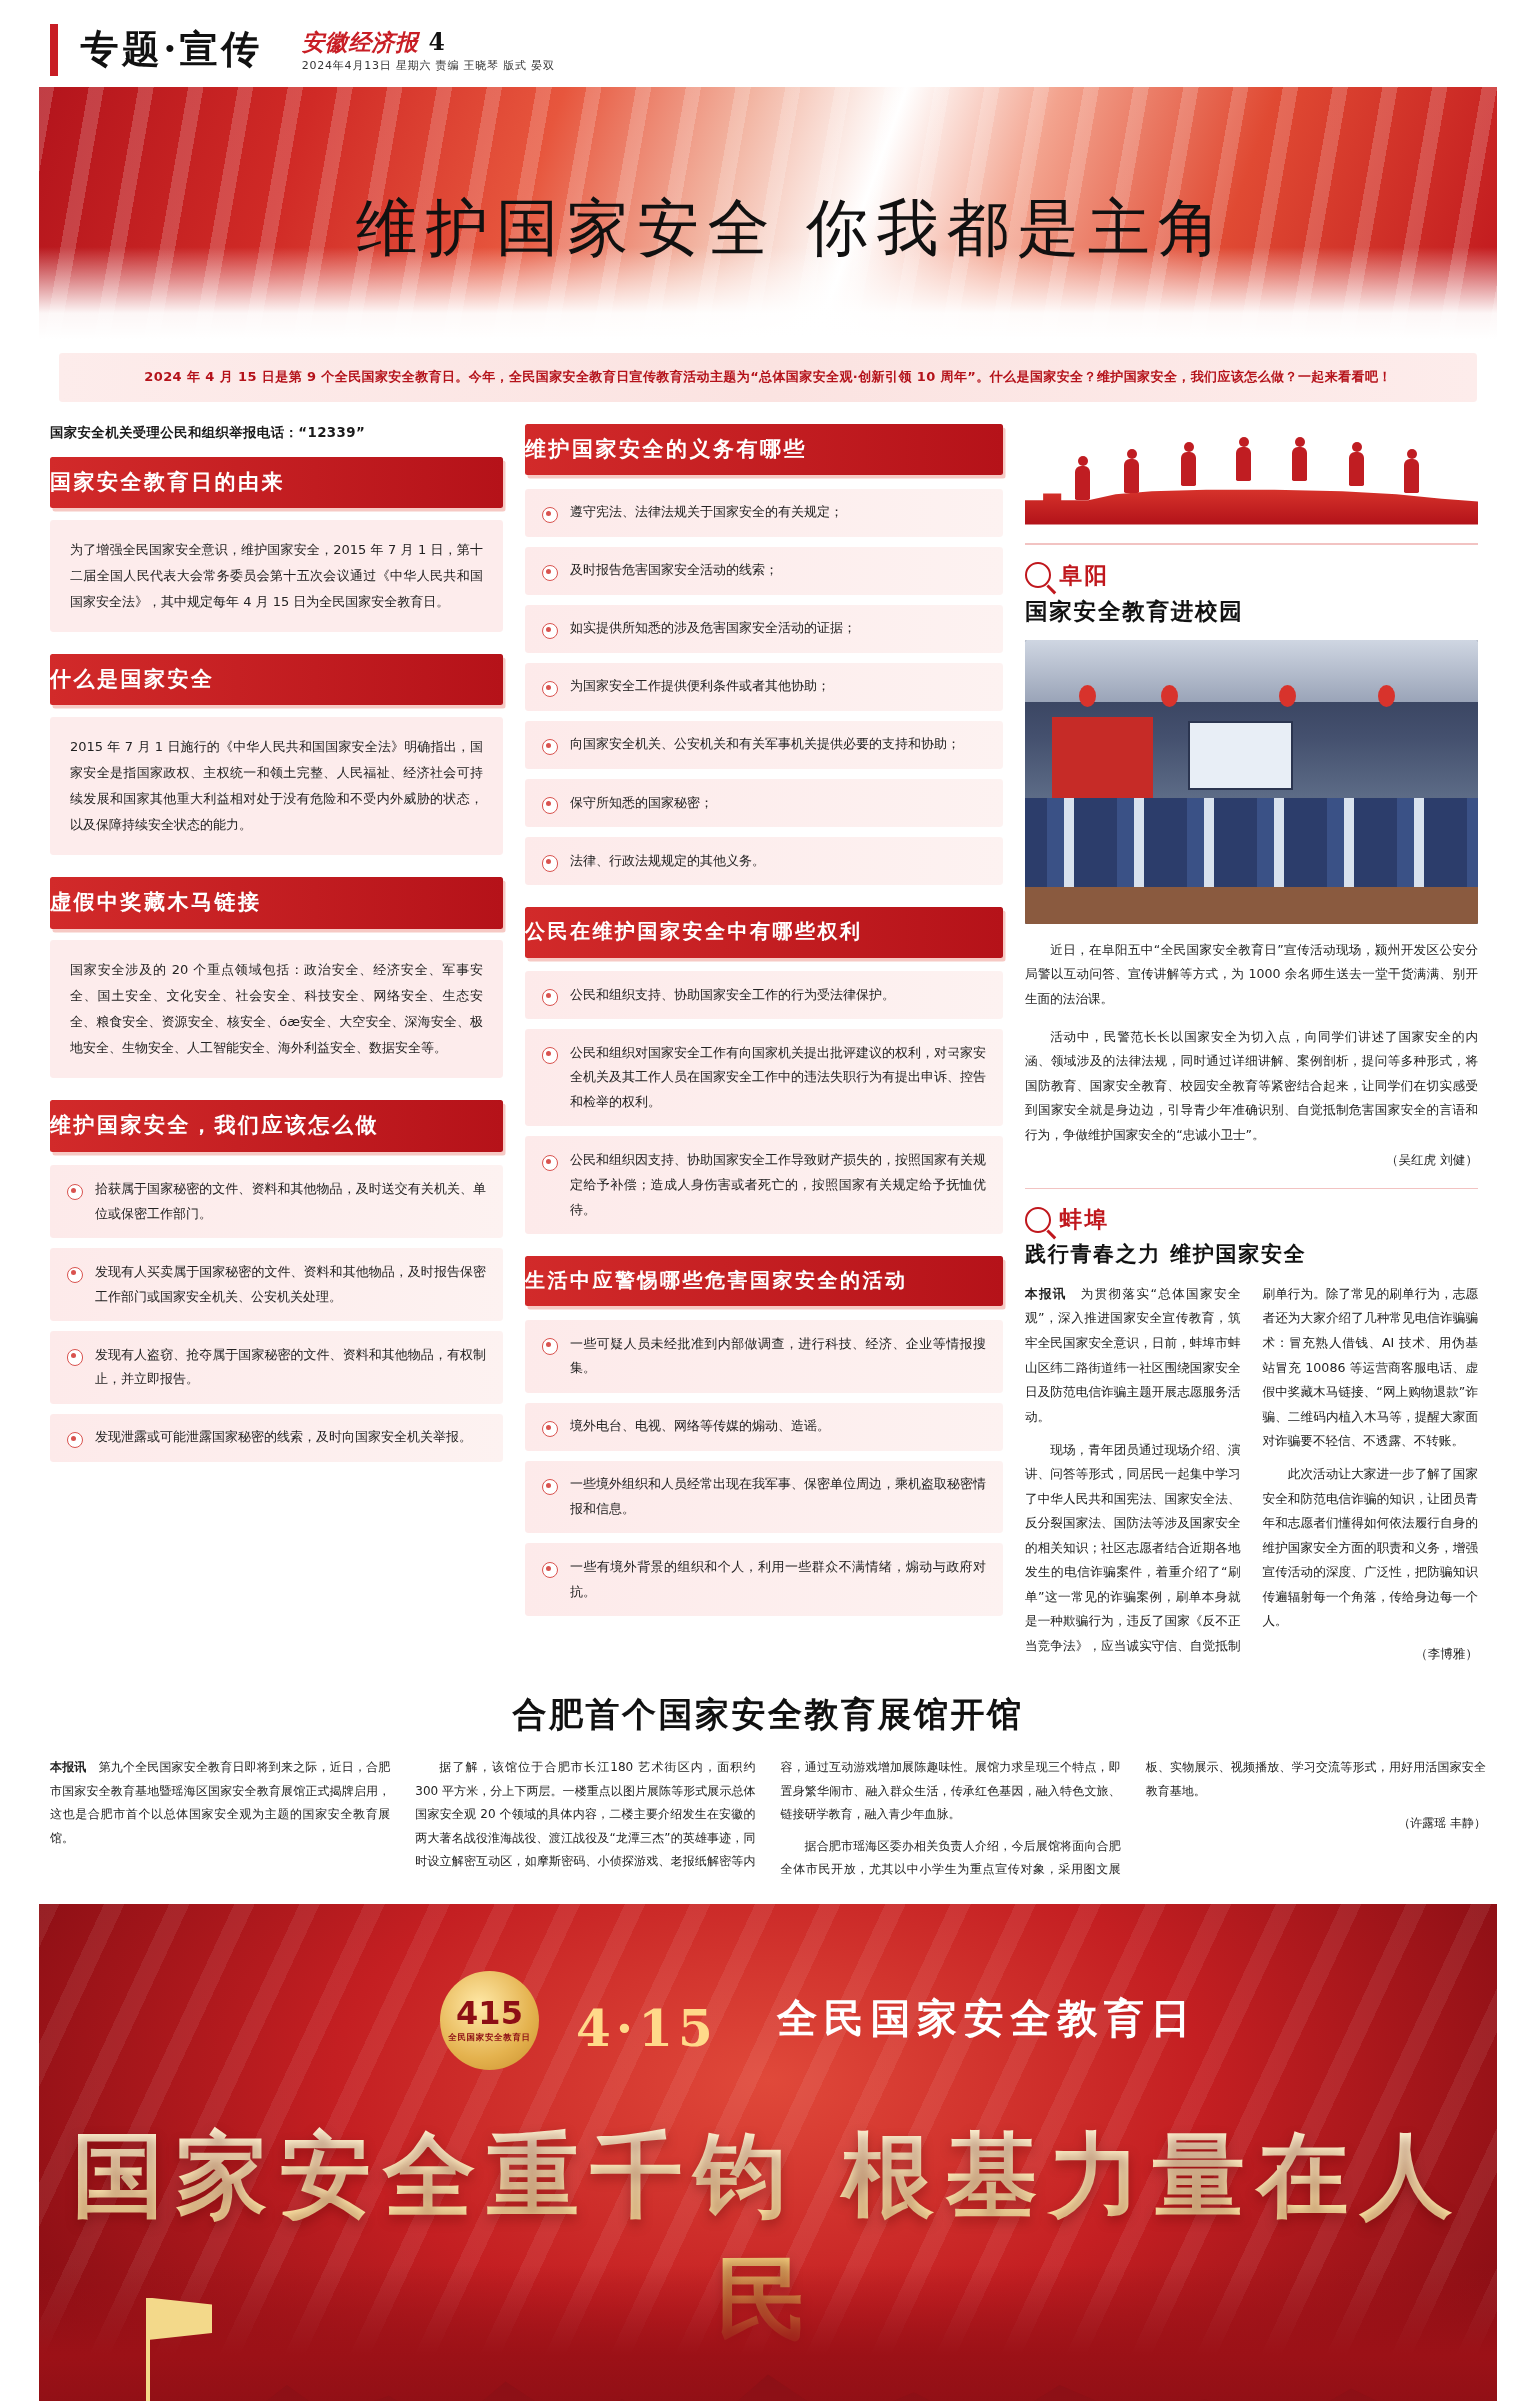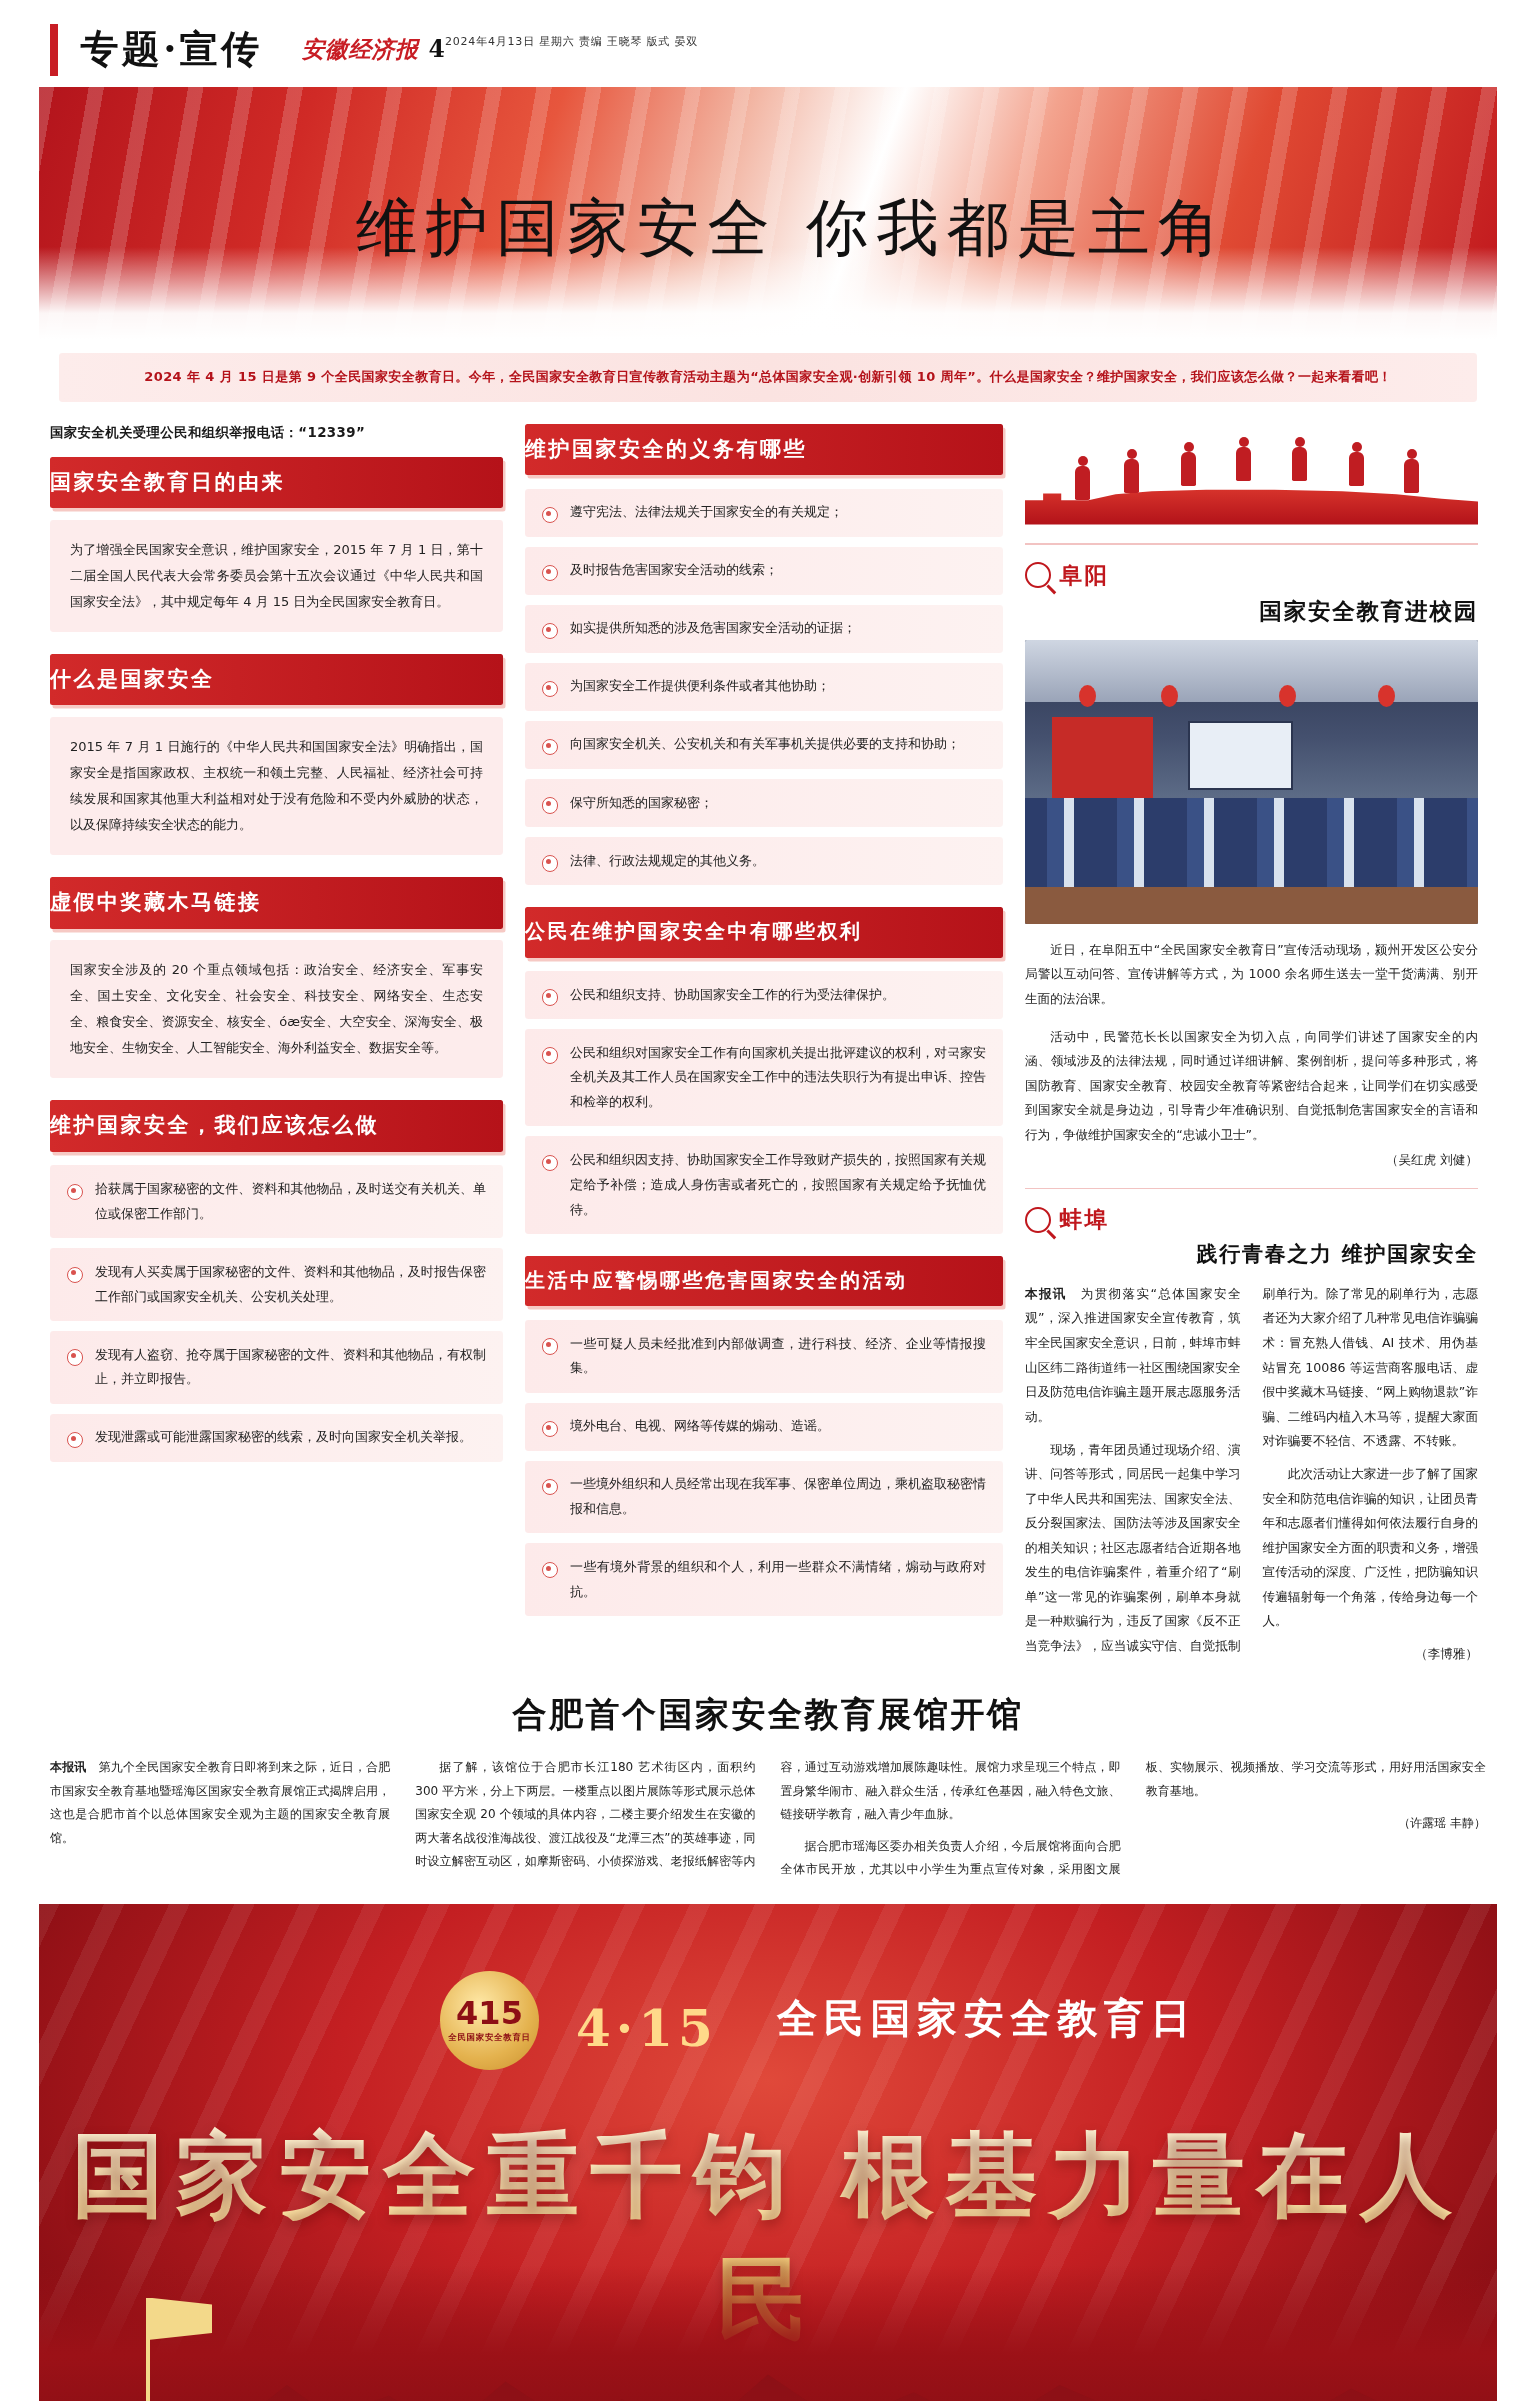--- a/index.html
+++ b/index.html
@@ -3,21 +3,21 @@
 <meta charset="utf-8">
 <style>
   html,body{margin:0;padding:0;background:#fff;}
   body{width:1536px;font-family:"DejaVu Sans","Liberation Sans",sans-serif;color:#1a1a1a;}
   .page{width:1536px;min-height:2401px;position:relative;background:#fff;}
 
   
   .masthead{display:flex;align-items:center;padding:23.5px 50px 8.4px 50px;gap:22px;}
   .mh-bar{width:8.4px;height:52px;background:#c81d24;}
   .mh-title{font-family:"DejaVu Serif","Liberation Serif",serif;font-weight:bold;font-size:38px;letter-spacing:3.4px;color:#111;}
-  .mh-right{display:flex;flex-direction:row;justify-content:center;margin-left:17px;}
+  .mh-right{display:flex;flex-direction:column;justify-content:center;margin-left:17px;}
   .mh-paper{display:flex;align-items:baseline;gap:10px;}
   .mh-papername{color:#c81d24;font-family:"DejaVu Serif","Liberation Serif",serif;font-weight:bold;font-size:22.6px;font-style:italic;letter-spacing:0.8px;}
   .mh-pageno{font-family:"DejaVu Serif","Liberation Serif",serif;font-weight:bold;font-size:23.5px;color:#111;}
   .mh-meta{font-size:11px;color:#333;letter-spacing:0.8px;}
 
   
   .hero{margin:3.4px 39px 0 39px;height:252px;position:relative;overflow:hidden;
         background:linear-gradient(110deg,#b3141c 0%,#d02a26 18%,#e7563d 34%,#f2b3a0 46%,#ffffff 56%,#f3a38e 66%,#e04a33 80%,#c0171d 100%);}
   .hero:before{content:"";position:absolute;inset:0;
         background:repeating-linear-gradient(100deg,rgba(255,255,255,.18) 0 15px,rgba(255,255,255,0) 15px 49px);}
@@ -58,21 +58,21 @@
   .sil-wall{position:absolute;left:0;bottom:0;width:100%;height:37px;
        background:linear-gradient(180deg,#d8342c,#b21219);
        clip-path:polygon(0 34%,4% 34%,4% 16%,8% 16%,8% 34%,14% 34%,20% 18%,28% 10%,40% 6%,55% 6%,70% 10%,82% 18%,92% 30%,100% 38%,100% 100%,0 100%);}
   .sil-fig{position:absolute;bottom:25px;width:15px;height:34px;background:#c01d22;border-radius:5.9px 5.9px 1.7px 1.7px;}
   .sil-fig:before{content:"";position:absolute;left:2.5px;top:-10px;width:10px;height:10px;border-radius:50%;background:#c01d22;}
 
   .city-brand{display:flex;align-items:center;gap:8.4px;margin:15px 0 5px;}
   .magnifier{width:22px;height:22px;border:2.5px solid #c0171d;border-radius:50%;position:relative;}
   .magnifier:after{content:"";position:absolute;right:-8.4px;bottom:-4.2px;width:11px;height:2.5px;background:#c0171d;transform:rotate(45deg);}
   .city-name{font-family:"DejaVu Serif","Liberation Serif",serif;font-weight:bold;font-size:22.6px;color:#c0171d;letter-spacing:2.5px;}
-  .story-title{font-family:"DejaVu Serif","Liberation Serif",serif;font-weight:bold;font-size:22.6px;letter-spacing:1.7px;margin:5px 0 13.4px;color:#111;text-align:right;}
+  .story-title{font-family:"DejaVu Serif","Liberation Serif",serif;font-weight:bold;font-size:22.6px;letter-spacing:1.7px;margin:5px 0 13.4px;color:#111;text-align:left;}
   .story-title.small{font-size:21px;}
 
   .photo{width:100%;height:284px;border-radius:1.7px;position:relative;overflow:hidden;
      background:linear-gradient(180deg,#2b3550 0%,#44506e 34%,#5c6b86 55%,#8b5b45 78%,#6d4334 100%);}
   .photo .ceiling{position:absolute;left:0;right:0;top:0;height:62px;background:linear-gradient(180deg,#cfd6e2,#9aa4b8);}
   .photo .lantern{position:absolute;top:45px;width:17px;height:22px;border-radius:50%;background:#d8332c;}
   .photo .screen{position:absolute;left:36%;top:81px;width:101px;height:65px;background:#e8eef6;border:2.5px solid #2b3550;}
   .photo .banner{position:absolute;left:6%;top:77px;width:101px;height:81px;background:#c62b27;}
   .photo .kids{position:absolute;left:0;right:0;bottom:0;height:126px;
      background:repeating-linear-gradient(90deg,#2c3d6b 0 22px,#3a5186 22px 39px,#d9e2ee 39px 49px,#2c3d6b 49px 70px);}

